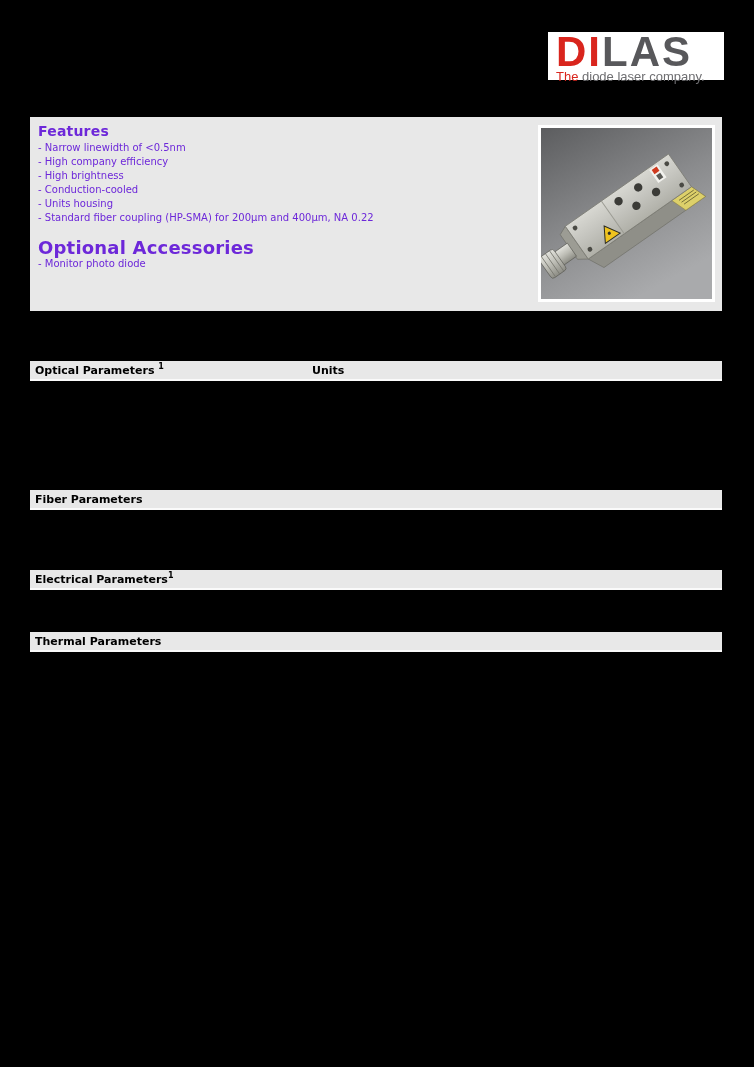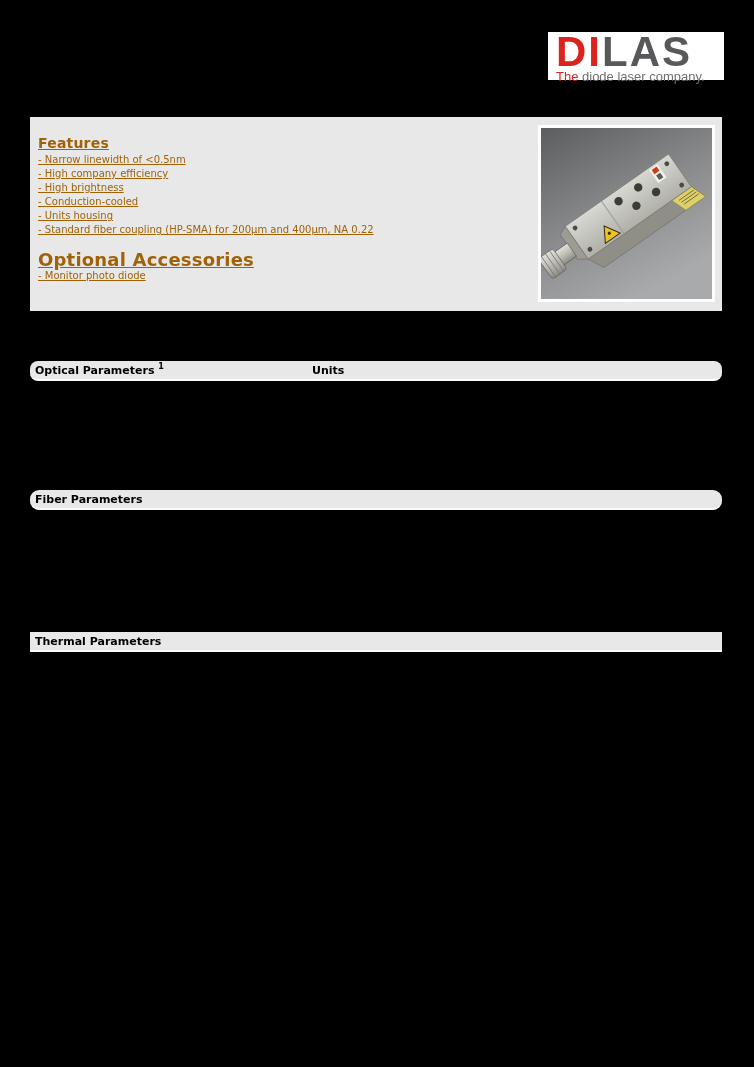--- a/index.html
+++ b/index.html
@@ -12,36 +12,36 @@
   .logo-word{font-family:"Liberation Sans",sans-serif;font-weight:700;font-size:42px;
              line-height:37px;letter-spacing:2px;white-space:nowrap;}
   .logo-di{color:#d9251d;}
   .logo-las{color:#58585b;}
   .logo-tagline{font-family:Liberation Sans, sans-serif;font-size:13px;color:#6e6e71;
                 line-height:14px;white-space:nowrap;}
   .logo-tagline .the{color:#d9251d;}
 
   
   .features-box{position:absolute;left:30px;top:117px;width:692px;height:194px;
-                background:#e8e8e8;box-sizing:border-box;padding:17px 8px;color:#a16207;text-decoration:underline;}
+                background:#e8e8e8;box-sizing:border-box;padding:5px 8px;color:#6d28d9;}
   .features-title{font-size:14px;font-weight:700;line-height:19px;letter-spacing:.2px;}
   .feat-item{font-size:10px;line-height:14px;}
   .opt-title{font-size:18px;font-weight:700;line-height:19px;margin-top:13px;letter-spacing:.2px;}
 
   
   .photo-frame{position:absolute;left:538px;top:125px;background:#fff;padding:3px;line-height:0;}
 
   
   .bar{position:absolute;left:30px;width:692px;height:20px;box-sizing:border-box;
        background:#e8e8e8;border-bottom:2px solid #fafafa;padding-left:5px;
        font-size:11px;font-weight:700;line-height:19px;color:#000;}
   .bar sup{font-size:8px;line-height:0;}
   .bar .units{position:absolute;left:282px;top:0;}
-  .bar-optical{top:361px;border-radius:8px;}
-  .bar-fiber{top:490px;border-radius:9px;}
+  .bar-optical{top:361px;}
+  .bar-fiber{top:490px;}
   .bar-electrical{top:570px;}
   .bar-thermal{top:632px;}
 </style>
 </head>
 <body>
 
 <div class="page">
 
   <div class="logo-box">
     <div class="logo-word"><span class="logo-di">DI</span><span class="logo-las">LAS</span></div>
@@ -125,18 +125,21 @@
 
   <div class="bar bar-optical">
     <span>Optical Parameters </span><sup>1</sup>
     <span class="units">Units</span>
   </div>
 
   <div class="bar bar-fiber">
     <span>Fiber Parameters</span><sup></sup>
   </div>
 
+  <div class="bar bar-electrical">
+    <span>Electrical Parameters</span><sup>1</sup>
+  </div>
 
   <div class="bar bar-thermal">
     <span>Thermal Parameters</span><sup></sup>
   </div>
 
 </div>
 
 </body></html>

